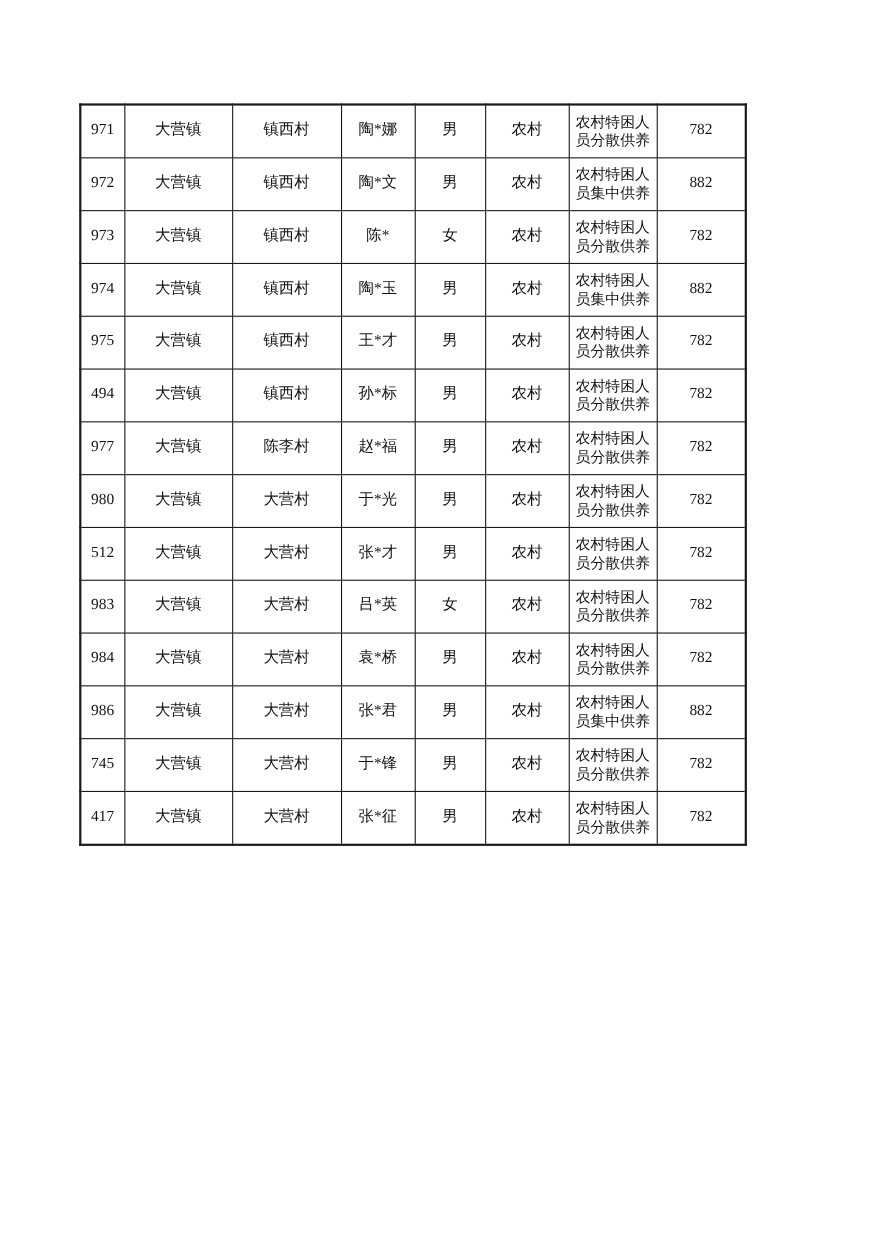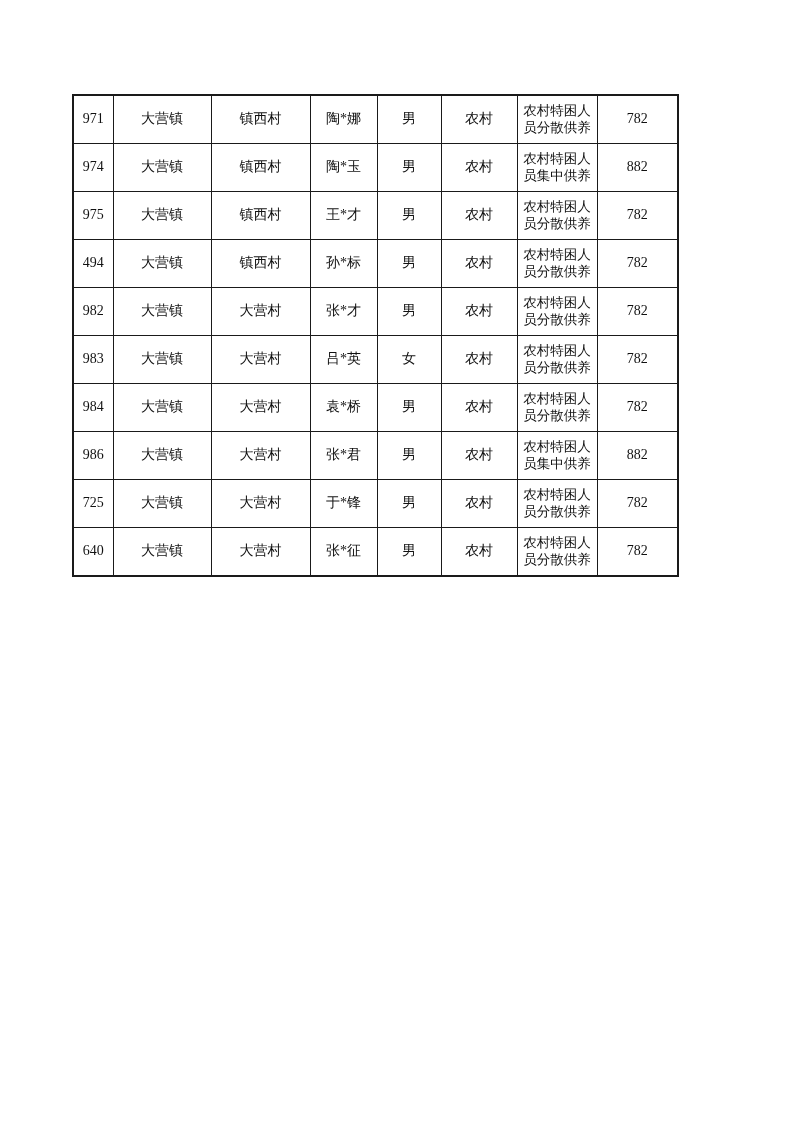--- a/index.html
+++ b/index.html
@@ -72,31 +72,53 @@
         <td>大营镇</td>
         <td>镇西村</td>
         <td>陶*娜</td>
         <td>男</td>
         <td>农村</td>
         <td class="category">农村特困人
 员分散供养</td>
         <td>782</td>
       </tr>
       <tr>
-        <td>974</td>
-        <td>大营镇</td>
-        <td>镇西村</td>
-        <td>陶*玉</td>
+        <td>972</td>
+        <td>大营镇</td>
+        <td>镇西村</td>
+        <td>陶*文</td>
         <td>男</td>
         <td>农村</td>
         <td class="category">农村特困人
 员集中供养</td>
         <td>882</td>
       </tr>
       <tr>
+        <td>973</td>
+        <td>大营镇</td>
+        <td>镇西村</td>
+        <td>陈*</td>
+        <td>女</td>
+        <td>农村</td>
+        <td class="category">农村特困人
+员分散供养</td>
+        <td>782</td>
+      </tr>
+      <tr>
+        <td>974</td>
+        <td>大营镇</td>
+        <td>镇西村</td>
+        <td>陶*玉</td>
+        <td>男</td>
+        <td>农村</td>
+        <td class="category">农村特困人
+员集中供养</td>
+        <td>882</td>
+      </tr>
+      <tr>
         <td>975</td>
         <td>大营镇</td>
         <td>镇西村</td>
         <td>王*才</td>
         <td>男</td>
         <td>农村</td>
         <td class="category">农村特困人
 员分散供养</td>
         <td>782</td>
       </tr>
@@ -105,21 +127,43 @@
         <td>大营镇</td>
         <td>镇西村</td>
         <td>孙*标</td>
         <td>男</td>
         <td>农村</td>
         <td class="category">农村特困人
 员分散供养</td>
         <td>782</td>
       </tr>
       <tr>
-        <td>982</td>
+        <td>977</td>
+        <td>大营镇</td>
+        <td>陈李村</td>
+        <td>赵*福</td>
+        <td>男</td>
+        <td>农村</td>
+        <td class="category">农村特困人
+员分散供养</td>
+        <td>782</td>
+      </tr>
+      <tr>
+        <td>980</td>
+        <td>大营镇</td>
+        <td>大营村</td>
+        <td>于*光</td>
+        <td>男</td>
+        <td>农村</td>
+        <td class="category">农村特困人
+员分散供养</td>
+        <td>782</td>
+      </tr>
+      <tr>
+        <td>512</td>
         <td>大营镇</td>
         <td>大营村</td>
         <td>张*才</td>
         <td>男</td>
         <td>农村</td>
         <td class="category">农村特困人
 员分散供养</td>
         <td>782</td>
       </tr>
       <tr>
@@ -149,32 +193,32 @@
         <td>大营镇</td>
         <td>大营村</td>
         <td>张*君</td>
         <td>男</td>
         <td>农村</td>
         <td class="category">农村特困人
 员集中供养</td>
         <td>882</td>
       </tr>
       <tr>
-        <td>725</td>
+        <td>745</td>
         <td>大营镇</td>
         <td>大营村</td>
         <td>于*锋</td>
         <td>男</td>
         <td>农村</td>
         <td class="category">农村特困人
 员分散供养</td>
         <td>782</td>
       </tr>
       <tr>
-        <td>640</td>
+        <td>417</td>
         <td>大营镇</td>
         <td>大营村</td>
         <td>张*征</td>
         <td>男</td>
         <td>农村</td>
         <td class="category">农村特困人
 员分散供养</td>
         <td>782</td>
       </tr>
     </tbody>

